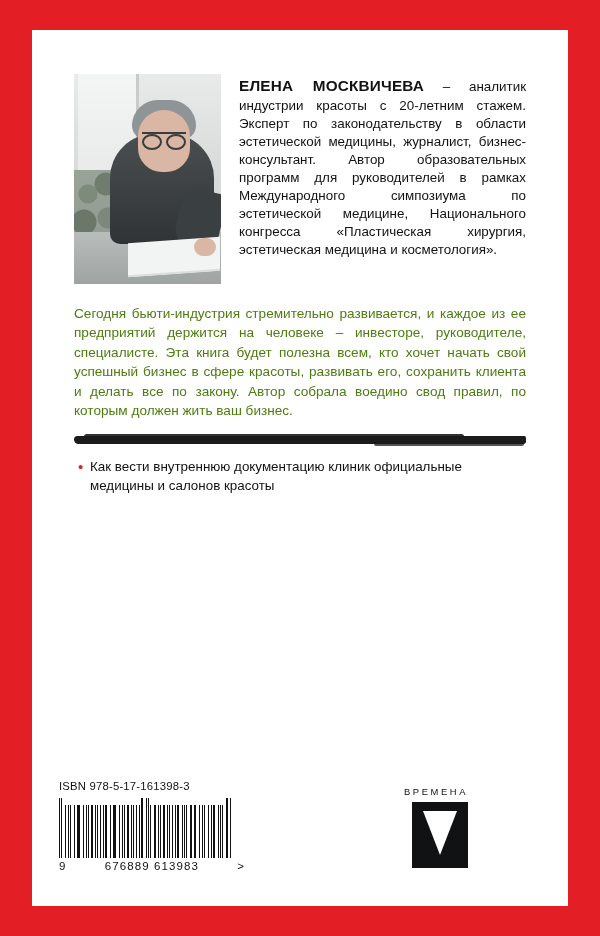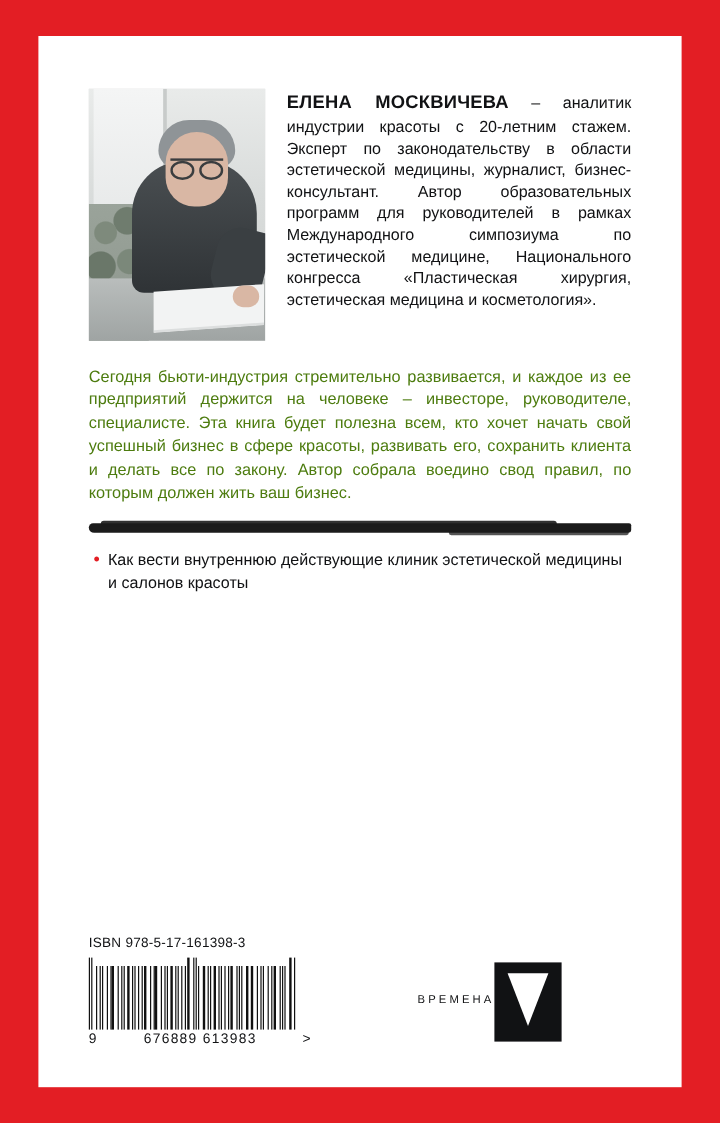--- a/index.html
+++ b/index.html
@@ -215,21 +215,21 @@
     left: 4px;
     top: -1px;
     color: #e31e24;
     font-size: 15px;
     line-height: 1.42;
   }
 
   
   .footer {
     position: absolute;
-    left: 42px;
+    left: 27px;
     right: 42px;
     bottom: 34px;
     display: flex;
     align-items: flex-end;
     justify-content: space-between;
   }
   .isbn-area {
     display: flex;
     flex-direction: column;
     align-items: flex-start;
@@ -257,22 +257,22 @@
     justify-content: space-between;
     width: 186px;
     font-size: 11.5px;
     letter-spacing: 1.1px;
     color: #111214;
     margin-top: 2px;
     font-family: "Liberation Sans", sans-serif;
   }
   .publisher {
     display: flex;
-    flex-direction: row;
-    align-items: center;
+    flex-direction: column;
+    align-items: flex-end;
     margin-right: 58px;
     margin-bottom: 4px;
   }
   .publisher-name {
     font-size: 9.4px;
     letter-spacing: 2.6px;
     color: #111214;
     margin-bottom: 5px;
   }
   .publisher-mark {
@@ -323,21 +323,21 @@
 
 
     <div class="brush">
       <div class="s1"></div>
       <div class="s2"></div>
       <div class="s3"></div>
     </div>
 
 
     <ul class="bullets">
-      <li>Как вести внутреннюю действующие клиник эстетической медицины и салонов красоты</li>
+      <li>Как вести внутреннюю документацию клиник официальные медицины и салонов красоты</li>
     </ul>
 
     <div class="footer">
       <div class="isbn-area">
         <div class="isbn-text">ISBN 978-5-17-161398-3</div>
         <div class="barcode" id="barcode">
             <div class="bar" style="width: 2px; margin-right: 1px; height: 100%;"></div>
             <div class="bar" style="width: 1px; margin-right: 3px; height: 100%;"></div>
             <div class="bar" style="width: 2px; margin-right: 2px; height: 88%;"></div>
             <div class="bar" style="width: 2px; margin-right: 1px; height: 88%;"></div>

